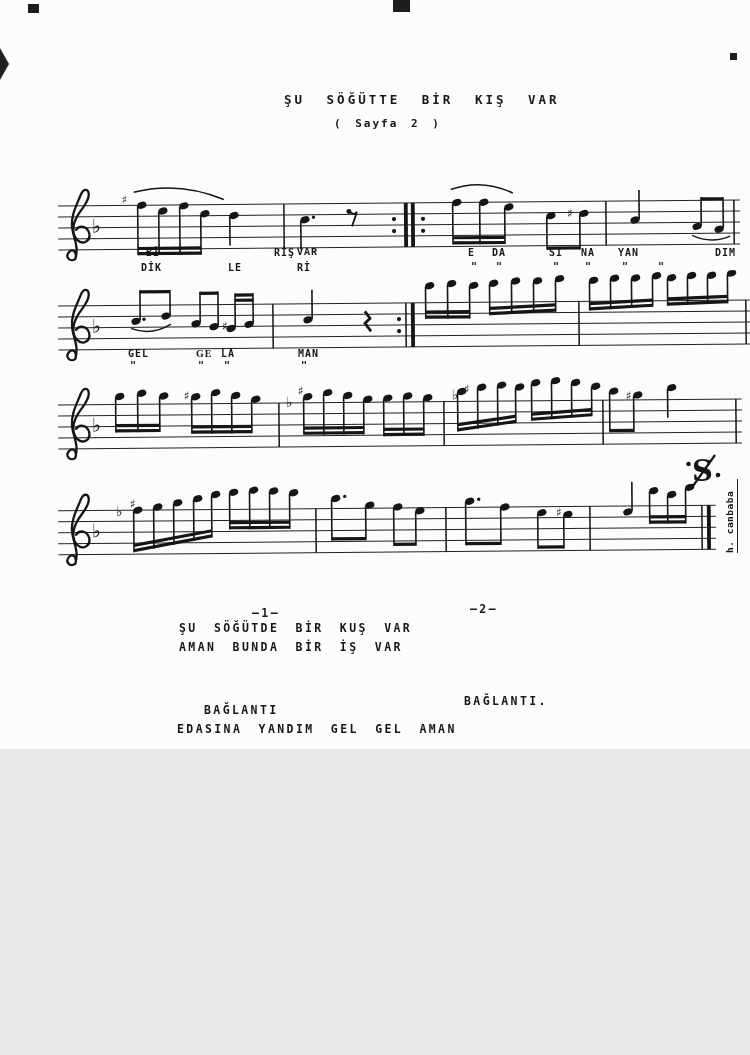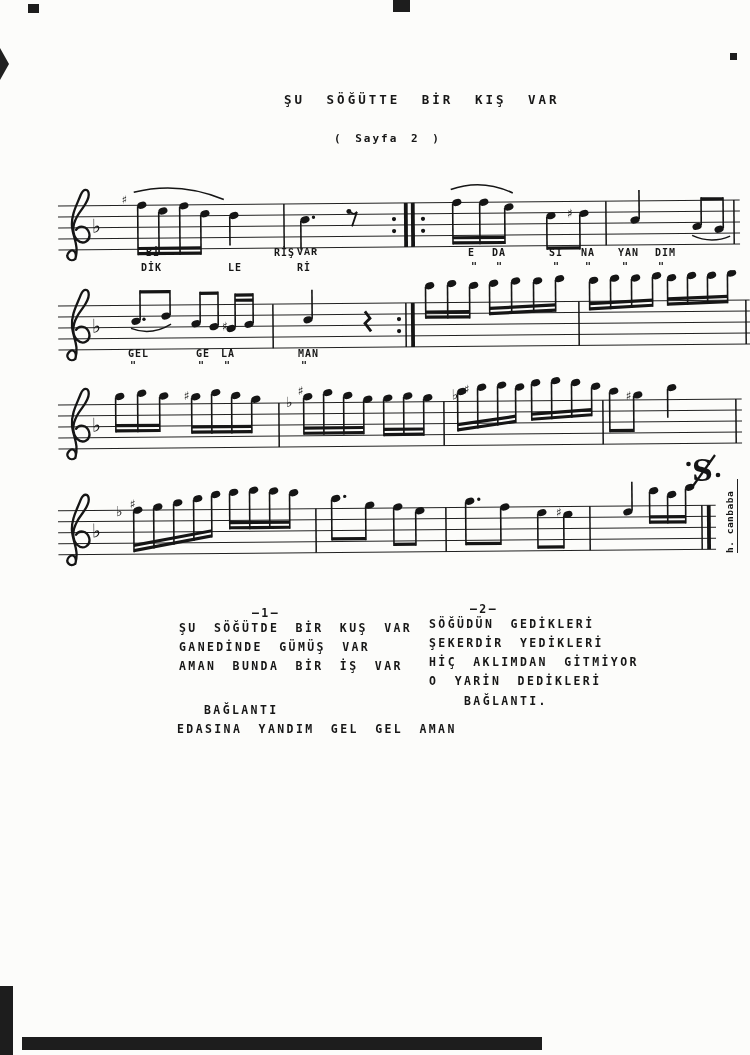--- a/index.html
+++ b/index.html
@@ -1,20 +1,20 @@
 <!DOCTYPE html>
 <html><head>
 <meta charset="utf-8">
 <style>
   html,body{margin:0;padding:0;background:#e8e8e6;}
-  .page{position:relative;width:750px;height:1055px;background:#fcfcfa;overflow:hidden;
+  .page{position:relative;width:750px;height:749px;background:#fcfcfa;overflow:hidden;
         font-family:"DejaVu Sans Mono",monospace;color:#171717;}
   .abs{position:absolute;}
   .title{left:284px;top:92px;font-size:12.5px;font-weight:bold;letter-spacing:3px;word-spacing:11px;white-space:nowrap;}
-  .subtitle{left:334px;top:117px;font-size:11px;font-weight:bold;letter-spacing:2px;word-spacing:4px;white-space:nowrap;margin-top:15px;}
+  .subtitle{left:334px;top:117px;font-size:11px;font-weight:bold;letter-spacing:2px;word-spacing:4px;white-space:nowrap;}
   .staff{position:absolute;transform:rotate(-0.5deg);}
   .syll{position:absolute;font-size:10px;font-weight:bold;letter-spacing:1px;white-space:nowrap;}
   .ditto{font-size:10px;letter-spacing:0;}
   .verse{position:absolute;font-size:11.5px;font-weight:bold;letter-spacing:2.4px;word-spacing:7px;
          line-height:19px;white-space:nowrap;}
   .credit{position:absolute;left:724px;top:553px;width:74px;height:13px;
           transform:rotate(-90deg);transform-origin:0 0;
           font-size:9.5px;font-weight:bold;letter-spacing:.5px;white-space:nowrap;
           border-bottom:1.2px solid #222;}
   .artifact{position:absolute;background:#1d1d1d;}
@@ -334,54 +334,47 @@
       <circle cx="4.5" cy="12" r="2.3" fill="#151515"></circle>
       <circle cx="34" cy="23" r="2.3" fill="#151515"></circle>
     </svg>
   </div>
 
   <div class="credit">h. canbaba</div>
 
   <div class="verse" style="left:252px;top:604px">—1—</div>
   <div class="verse" style="left:179px;top:619px">
     <div>ŞU SÖĞÜTDE BİR KUŞ VAR</div>
-    <div>GANEDİNDE GÜMÜŞ VAR</div>
     <div>AMAN BUNDA BİR İŞ VAR</div>
   </div>
   <div class="verse" style="left:204px;top:701px">BAĞLANTI</div>
   <div class="verse" style="left:177px;top:720px">EDASINA YANDIM GEL GEL AMAN</div>
 
   <div class="verse" style="left:470px;top:600px">—2—</div>
-  <div class="verse" style="left:429px;top:615px">
-    <div>SÖĞÜDÜN GEDİKLERİ</div>
-    <div>ŞEKERDİR YEDİKLERİ</div>
-    <div>HİÇ AKLIMDAN GİTMİYOR</div>
-    <div>O YARİN DEDİKLERİ</div>
-  </div>
   <div class="verse" style="left:464px;top:692px">BAĞLANTI.</div>
 
 <span class="syll" style="left: 146px; top: 247px;">Bİ</span>
     <span class="syll" style="left: 229px; top: 247px; padding-left: 45px;">RİŞ</span>
     <span class="syll" style="left: 297px; top: 247px; font-family: Liberation Mono, monospace;">VAR</span>
     <span class="syll" style="left: 468px; top: 247px;">E</span>
     <span class="syll" style="left: 492px; top: 247px;">DA</span>
     <span class="syll" style="left: 549px; top: 247px;">SI</span>
     <span class="syll" style="left: 581px; top: 247px;">NA</span>
     <span class="syll" style="left: 618px; top: 247px;">YAN</span>
-    <span class="syll" style="left: 621px; top: 247px; padding-left: 34px;">DIM</span>
+    <span class="syll" style="left: 681px; top: 247px; padding-left: 34px;">DIM</span>
     <span class="syll" style="left: 141px; top: 262px;">DİK</span>
     <span class="syll" style="left: 228px; top: 262px;">LE</span>
     <span class="syll" style="left: 297px; top: 262px;">Rİ</span>
     <span class="syll ditto" style="left: 471px; top: 261px;">"</span>
     <span class="syll ditto" style="left: 496px; top: 261px;">"</span>
     <span class="syll ditto" style="left: 553px; top: 261px;">"</span>
     <span class="syll ditto" style="left: 585px; top: 261px;">"</span>
     <span class="syll ditto" style="left: 622px; top: 261px;">"</span>
     <span class="syll ditto" style="left: 658px; top: 261px;">"</span>
     <span class="syll" style="left: 128px; top: 348px;">GEL</span>
-    <span class="syll" style="left: 196px; top: 348px;">GE</span>
+    <span class="syll" style="left: 196px; top: 348px; font-family: Liberation Serif, serif;">GE</span>
     <span class="syll" style="left: 221px; top: 348px;">LA</span>
     <span class="syll" style="left: 298px; top: 348px;">MAN</span>
     <span class="syll ditto" style="left: 130px; top: 360px;">"</span>
     <span class="syll ditto" style="left: 198px; top: 360px;">"</span>
     <span class="syll ditto" style="left: 224px; top: 360px;">"</span>
     <span class="syll ditto" style="left: 301px; top: 360px;">"</span>
   </div>
 
 </body></html>

